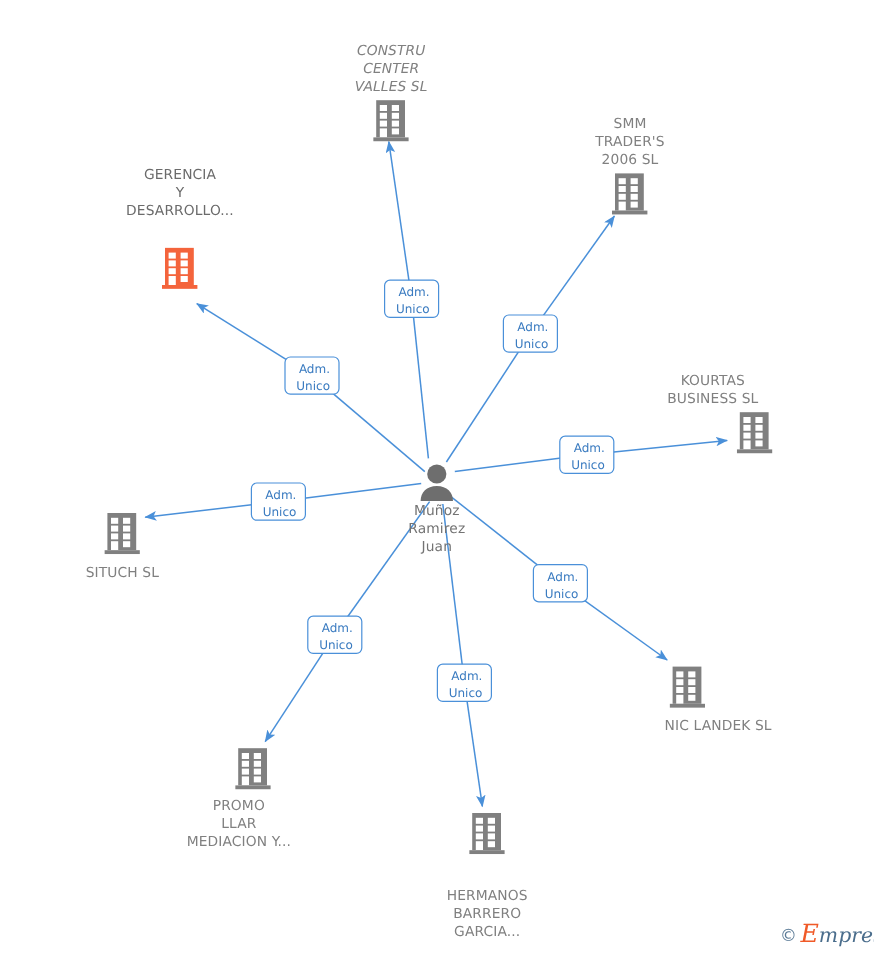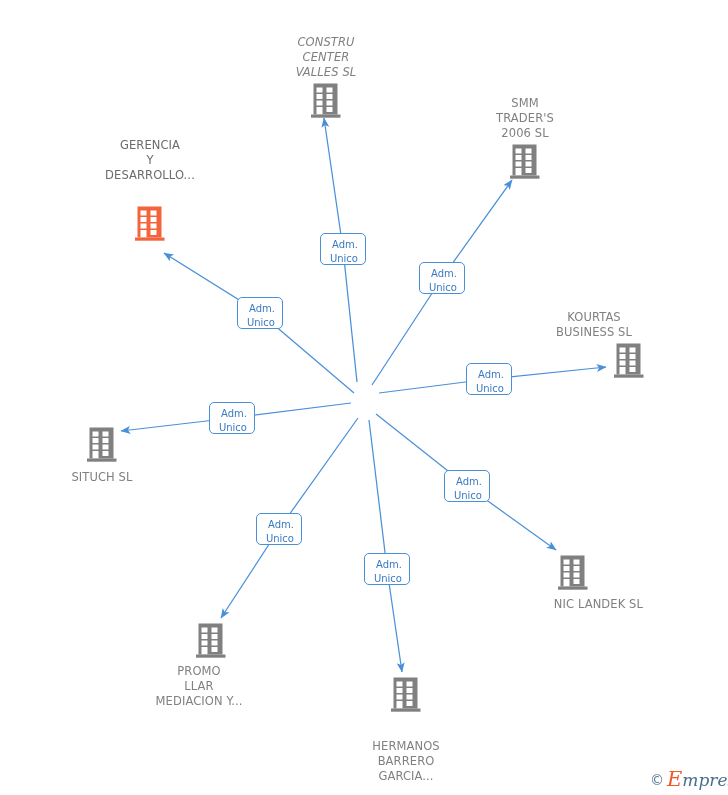--- a/index.html
+++ b/index.html
@@ -107,20 +107,31 @@
         <line x1="467" y1="486" x2="556" y2="550" marker-end="url(#arrow)"></line>
         <line x1="369" y1="420" x2="387" y2="569"></line>
         <line x1="387" y1="569" x2="402" y2="672" marker-end="url(#arrow)"></line>
         <line x1="358" y1="418" x2="279" y2="529"></line>
         <line x1="279" y1="529" x2="221" y2="618" marker-end="url(#arrow)"></line>
         <line x1="351" y1="403" x2="232" y2="418"></line>
         <line x1="232" y1="418" x2="121" y2="431" marker-end="url(#arrow)"></line>
       </g>
   </svg>
 
+  <div class="node" style="left:364px; top:386px;">
+    <span class="icon-wrap">
+      <svg width="34" height="32" viewBox="0 0 34 32">
+        <circle cx="17" cy="9" r="8" fill="#6e6e6e"></circle>
+        <path d="M17 19 C8.5 19 3.5 24.5 3.5 31.5 L30.5 31.5 C30.5 24.5 25.5 19 17 19 Z" fill="#6e6e6e"></path>
+      </svg>
+    </span>
+    <div class="node-label center">Muñoz
+Ramirez
+Juan</div>
+  </div>
 
   <div id="node-layer">
       <div class="node" style="left: 150px; top: 206px;">
         <span class="icon-wrap"><svg width="31" height="36" viewBox="0 0 31 36">
     <rect x="2.5" y="0.5" width="24" height="31" fill="#f4643c"></rect>
     <rect x="5.5" y="4.5" width="6" height="5" fill="#ffffff"></rect>
             <rect x="5.5" y="11" width="6" height="5" fill="#ffffff"></rect>
             <rect x="5.5" y="17.5" width="6" height="5" fill="#ffffff"></rect>
             <rect x="15.5" y="4.5" width="6" height="5" fill="#ffffff"></rect>
             <rect x="15.5" y="11" width="6" height="5" fill="#ffffff"></rect>

